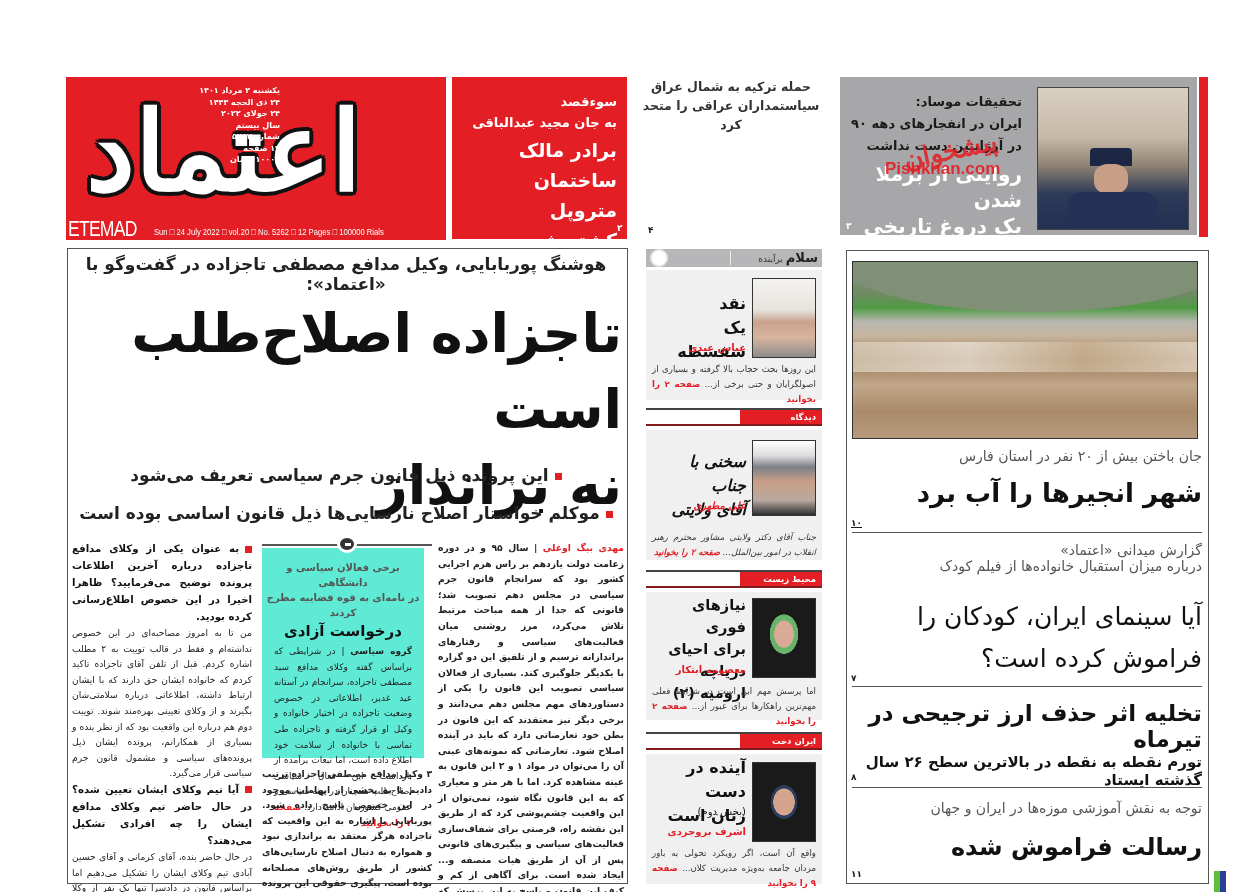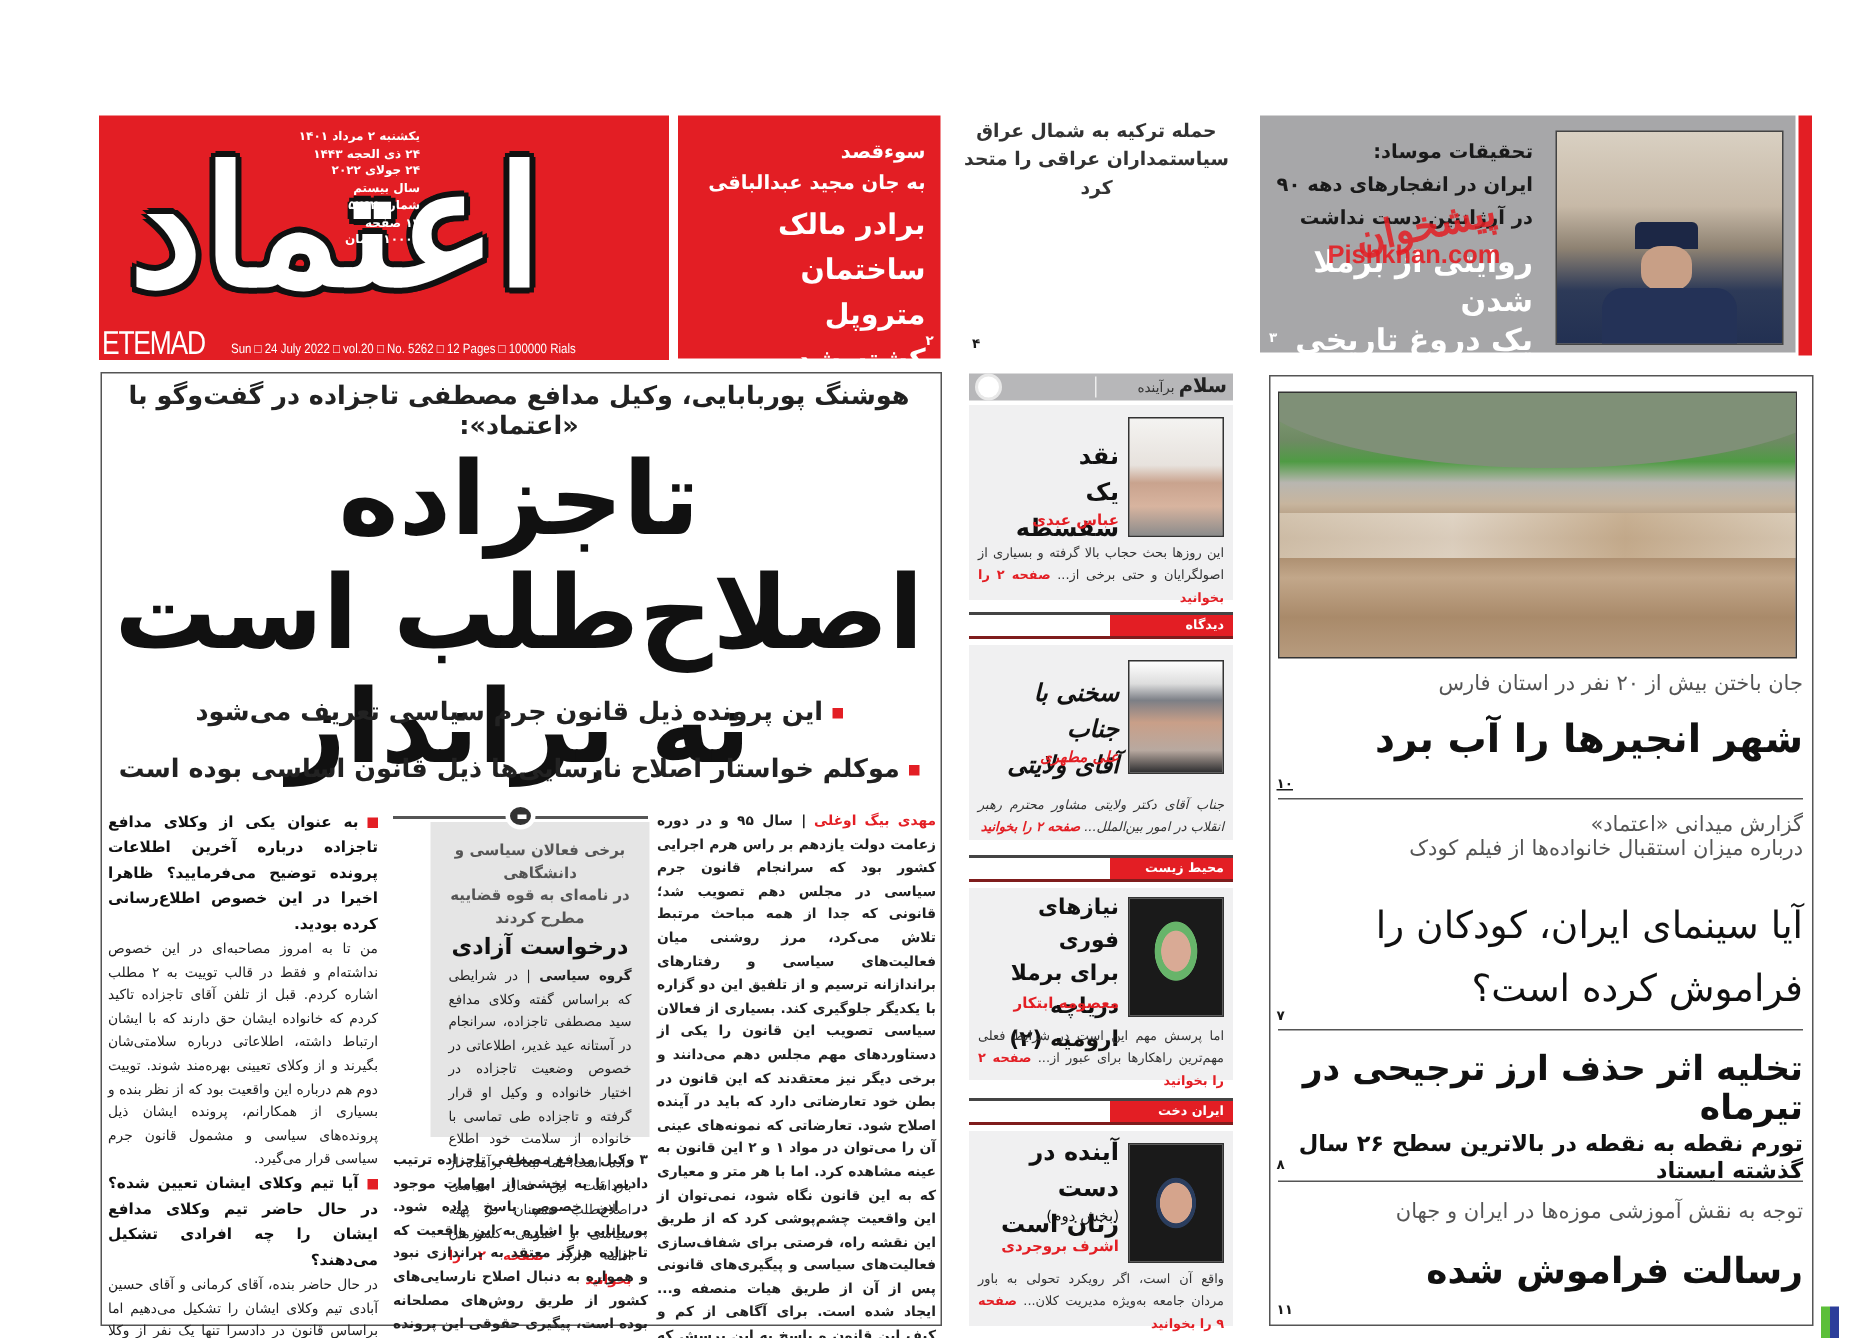--- a/index.html
+++ b/index.html
@@ -38,33 +38,33 @@
   #mossad .text { position: absolute; right: 175px; top: 14px; width: 175px; direction: rtl; text-align: right; }
   #mossad .kicker { font-size: 13px; font-weight: bold; line-height: 22px; color: #1a1a1a; }
   #mossad .headline { font-size: 20px; font-weight: bold; line-height: 26px; color: #ffffff; margin-top: 4px; }
   #watermark { left: 885px; top: 135px; color: #e31e24; direction: ltr; }
   #watermark .fa { font-size: 26px; font-weight: bold; font-family: "DejaVu Serif", serif; transform: rotate(-12deg); display:block; margin-left: 18px; opacity: 0.85; }
   #watermark .en { font-family: "Liberation Sans", sans-serif; font-size: 17px; font-weight: bold; display:block; margin-top: -6px; opacity: 0.9; text-align: right; }
 
   
   #main-box { left: 67px; top: 248px; width: 561px; height: 636px; border: 1px solid #555; }
   #main-kicker { left: 70px; top: 254px; width: 552px; font-size: 17px; font-weight: bold; text-align: center; direction: rtl; color: #222; }
-  #main-headline { left: 70px; top: 296px; width: 552px; font-size: 68px; font-weight: bold; line-height: 76px; text-align: center; direction: rtl; color: #111; letter-spacing: -1px; }
+  #main-headline { left: 70px; top: 296px; width: 552px; font-size: 54px; font-weight: bold; line-height: 76px; direction: rtl; color: #111; letter-spacing: -1px; }
   .subhead { position: absolute; left: 70px; width: 552px; font-size: 17px; font-weight: bold; text-align: center; direction: rtl; color: #222; }
   .bullet { display: inline-block; width: 7px; height: 7px; background: #e31e24; margin-left: 6px; vertical-align: middle; }
 
   .col { position: absolute; direction: rtl; text-align: justify; font-size: 9.2px; line-height: 15.6px; color: #222; }
   .col .lead { color: #e31e24; font-weight: bold; }
   .col .bold { font-weight: bold; }
   .col .q { font-weight: bold; font-size: 10.2px; line-height: 17px; color: #111; }
   #col-right { left: 438px; top: 540px; width: 186px; }
   #col-left { left: 72px; top: 540px; width: 180px; }
   #col-mid-bottom { left: 262px; top: 766px; width: 170px; font-weight: bold; }
 
-  #side-box { left: 262px; top: 548px; width: 146px; height: 210px; background: #e5e5e5; direction: rtl; text-align: center; margin-left: 25px; }
+  #side-box { left: 262px; top: 548px; width: 162px; height: 210px; background: #5eead4; direction: rtl; text-align: center; }
   #side-rule { left: 262px; top: 544px; width: 170px; height: 2px; background: #555; }
   #chat-icon { left: 337px; top: 535px; width: 20px; height: 18px; border-radius: 50%; background: #333; border: 3px solid #fff; }
   #chat-icon::after { content: ""; position: absolute; left: 5px; top: 5px; width: 6px; height: 3px; background: #fff; }
   #side-box .kicker { font-size: 10px; color: #555; line-height: 15px; margin-top: 12px; font-weight: bold; }
   #side-box .headline { font-size: 15px; font-weight: bold; line-height: 22px; color: #111; }
   #side-box .body { font-size: 9px; line-height: 15.6px; padding: 2px 12px; text-align: justify; color: #222; }
 
   
   .op-card { position: absolute; left: 646px; width: 176px; background: #f0f0f1; direction: rtl; }
   .op-card .photo { position: absolute; right: 6px; width: 64px; border: 1px solid #333; overflow: hidden; }
@@ -236,21 +236,21 @@
   </div>
 </div>
 
 <div class="sec-bar" style="top:570px;">
     <div class="tag">محیط زیست</div>
   </div>
 <div class="op-card" style="top:592px; height:128px;">
   <div class="photo ph-ebtekar" style="top:6px; height:80px;"></div>
   <div class="title" style="top:2px; font-size:14.5px; line-height:22px;">
     <div>نیازهای فوری</div>
-      <div>برای برملا</div>
+      <div>برای احیای</div>
       <div>دریاچه ارومیه (۲)</div>
   </div>
   <div class="author" style="top:72px;">معصومه ابتکار</div>
   <div class="excerpt" style="top:92px;">
     <span>اما پرسش مهم این است در شرایط فعلی مهم‌ترین راهکارها برای عبور از...</span> <span class="more">صفحه ۲ را بخوانید</span>
   </div>
 </div>
 
 <div class="sec-bar" style="top:732px;">
     <div class="tag">ایران دخت</div>

